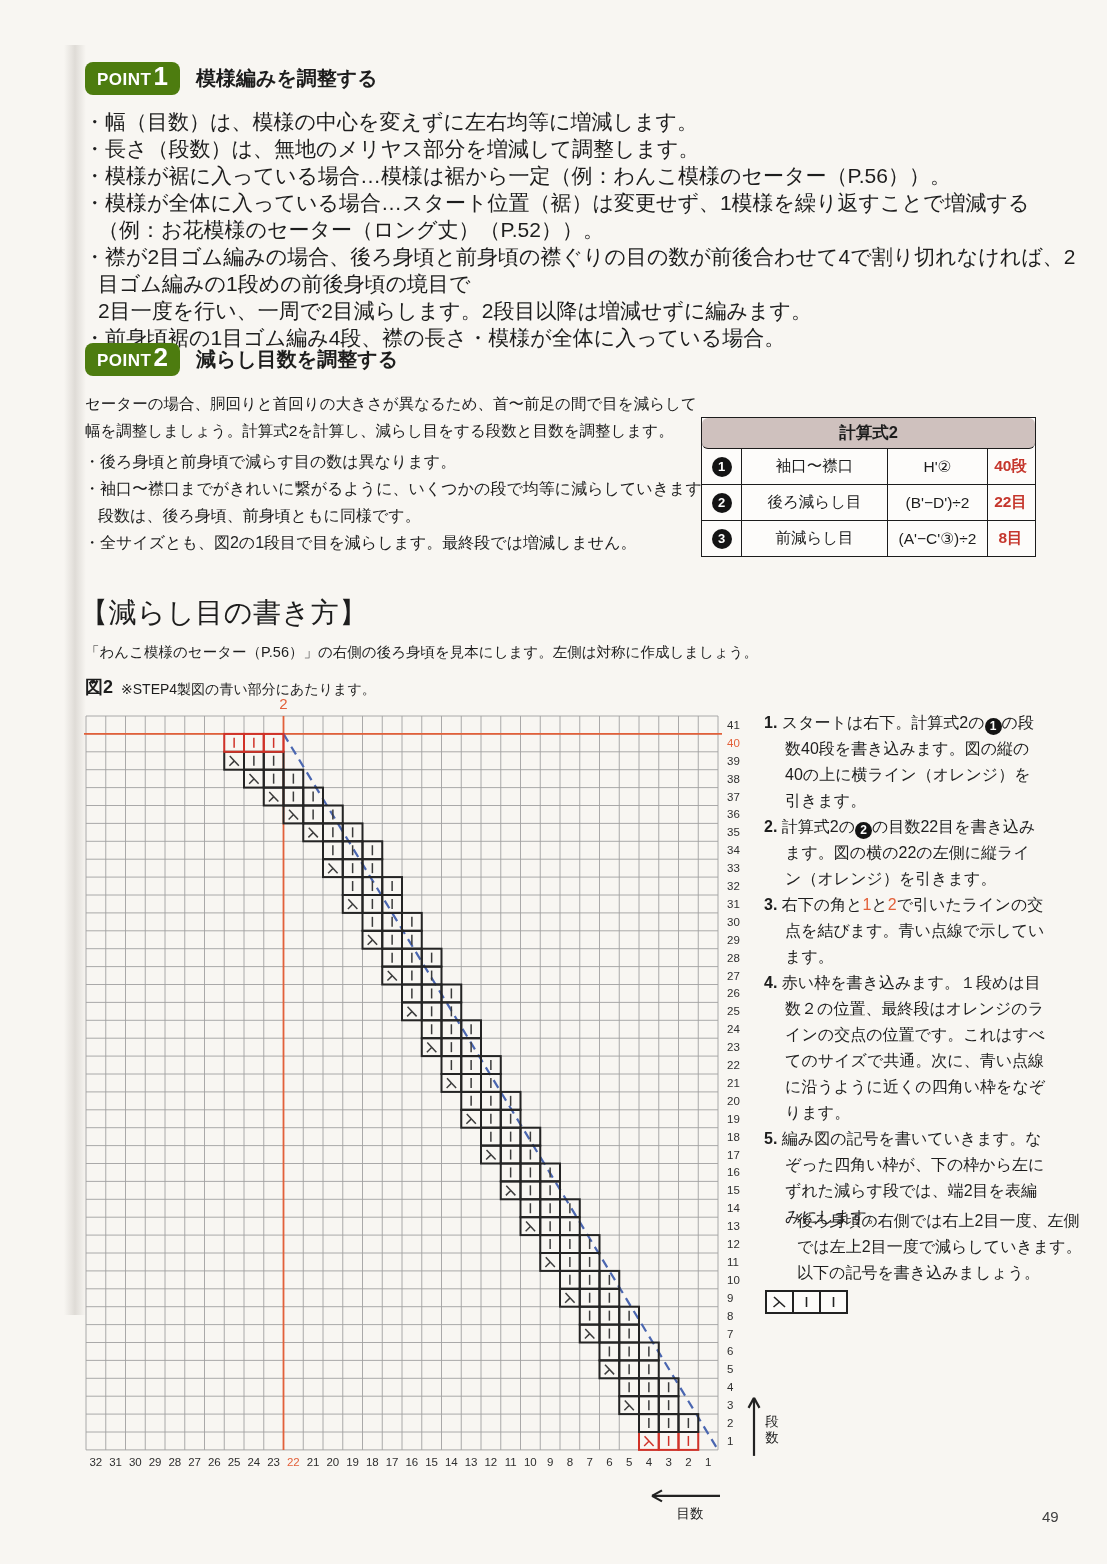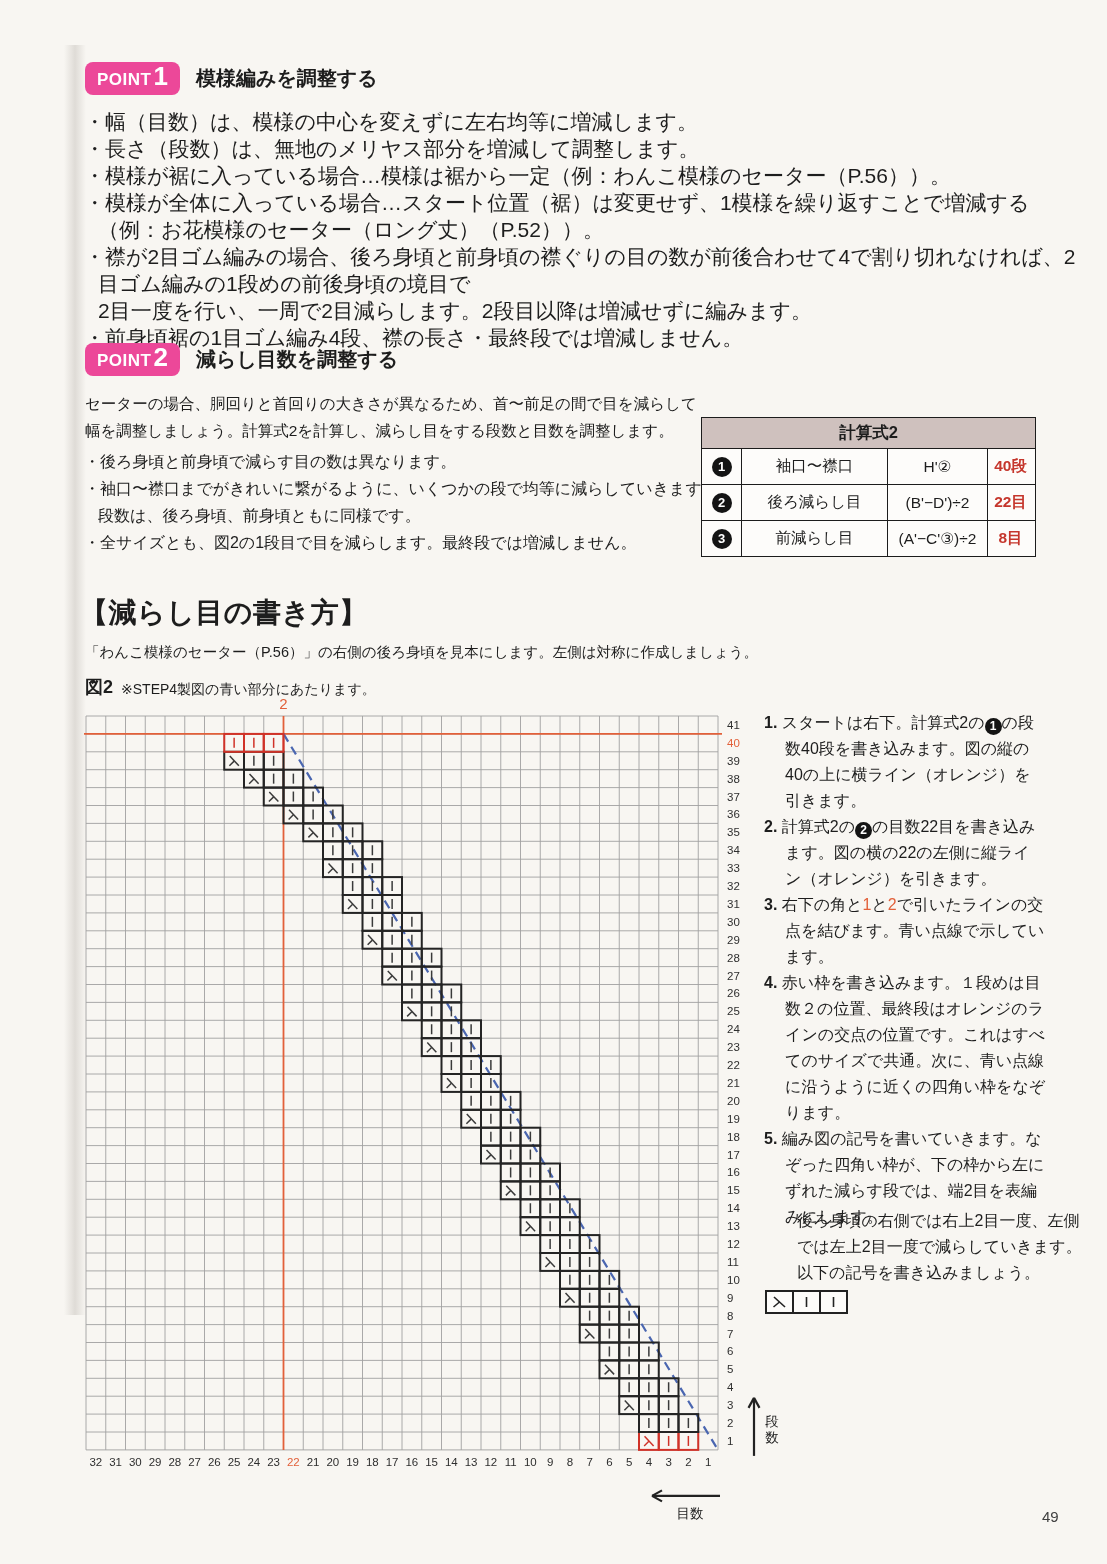--- a/index.html
+++ b/index.html
@@ -8,54 +8,54 @@
     background:#f8f6f2;color:#1d1d1d;
     font-family:"Liberation Sans","DejaVu Sans",sans-serif;
   }
   .abs{position:absolute;}
   .edge-shadow{
     left:64px;top:45px;width:22px;height:1270px;
     background:linear-gradient(to right,rgba(90,80,70,0),rgba(90,80,70,0.16),rgba(90,80,70,0));
   }
   .point-header{display:flex;align-items:center;gap:16px;}
   .badge{
-    background:#ec4899;color:#fff;border-radius:8px;
+    background:#4d7c0f;color:#fff;border-radius:8px;
     padding:3px 12px 5px 12px;display:flex;align-items:baseline;gap:2px;
   }
   .badge .bw{font-size:17px;font-weight:bold;letter-spacing:0.5px;}
   .badge .bn{font-size:26px;font-weight:bold;line-height:22px;}
   .point-title{font-size:20px;font-weight:bold;}
   .bullets{width:1005px;font-size:21px;line-height:27px;}
   .bullets .b{padding-left:14px;text-indent:-14px;}
   .bullets .b.cont{padding-left:14px;text-indent:0;}
   .p2col{width:645px;}
   .intro{font-size:15.5px;line-height:27px;}
   .calc-table{
     width:333px;border:1.6px solid #1c1c1c;background:#fdfcfa;
   }
   .calc-title{
     background:#cfc1be;border-bottom:1.4px solid #1c1c1c;
-    font-size:16.5px;font-weight:bold;text-align:center;padding:4px 0;
+    font-size:16.5px;font-weight:bold;text-align:center;padding:4px 0;border-radius:6px;
   }
   .calc-row{display:grid;grid-template-columns:40px 146px 100px 45px;}
   .calc-row + .calc-row{border-top:1.4px solid #1c1c1c;}
   .calc-cell{
     display:flex;align-items:center;justify-content:center;
     padding:7px 2px;font-size:15.5px;
   }
   .calc-cell.cnumc{border-right:1.4px solid #1c1c1c;}
   .calc-cell.clabel{border-right:1.4px solid #1c1c1c;}
   .calc-cell.cformula{border-right:1.4px solid #1c1c1c;}
   .calc-cell.cvalue{color:#c5362c;font-weight:bold;}
   .cnum{
     display:inline-block;width:20px;height:20px;border-radius:50%;
     background:#141414;color:#fff;font-size:13px;font-weight:bold;
     text-align:center;line-height:20px;
   }
-  .howto-title{font-size:28px;font-weight:bold;letter-spacing:0.5px;}
+  .howto-title{font-size:28px;font-weight:normal;letter-spacing:0.5px;}
   .howto-sub{font-size:14.5px;}
   .figline{display:flex;align-items:flex-end;gap:8px;}
   .fig-label{font-size:18px;font-weight:bold;}
   .fig-note{font-size:14px;}
   .steps{width:282px;font-size:16px;line-height:26px;}
   .step{padding-left:21px;text-indent:-21px;}
   .step b{font-weight:bold;}
   .seg-orange{color:#e2603a;}
   .seg-circ{
     display:inline-block;width:17px;height:17px;border-radius:50%;
@@ -83,21 +83,21 @@
   </div>
   <div class="point-title">模様編みを調整する</div>
 </div>
 <div class="abs bullets" id="p1-bullets" style="left:84px;top:108px;">
     <div class="b">・幅（目数）は、模様の中心を変えずに左右均等に増減します。</div>
     <div class="b">・長さ（段数）は、無地のメリヤス部分を増減して調整します。</div>
     <div class="b">・模様が裾に入っている場合…模様は裾から一定（例：わんこ模様のセーター（P.56））。</div>
     <div class="b">・模様が全体に入っている場合…スタート位置（裾）は変更せず、1模様を繰り返すことで増減する（例：お花模様のセーター（ロング丈）（P.52））。</div>
     <div class="b">・襟が2目ゴム編みの場合、後ろ身頃と前身頃の襟ぐりの目の数が前後合わせて4で割り切れなければ、2目ゴム編みの1段めの前後身頃の境目で</div>
     <div class="b cont">2目一度を行い、一周で2目減らします。2段目以降は増減せずに編みます。</div>
-    <div class="b">・前身頃裾の1目ゴム編み4段、襟の長さ・最終段では増減しません。</div>
+    <div class="b">・前身頃裾の1目ゴム編み4段、襟の長さ・模様が全体に入っている場合。</div>
   </div>
 
 <div class="abs point-header" style="left:85px;top:343px;">
   <div class="badge">
     <span class="bw">POINT</span>
     <span class="bn">2</span>
   </div>
   <div class="point-title">減らし目数を調整する</div>
 </div>
 <div class="abs p2col intro" id="p2-intro" style="left:85px;top:390px;">

